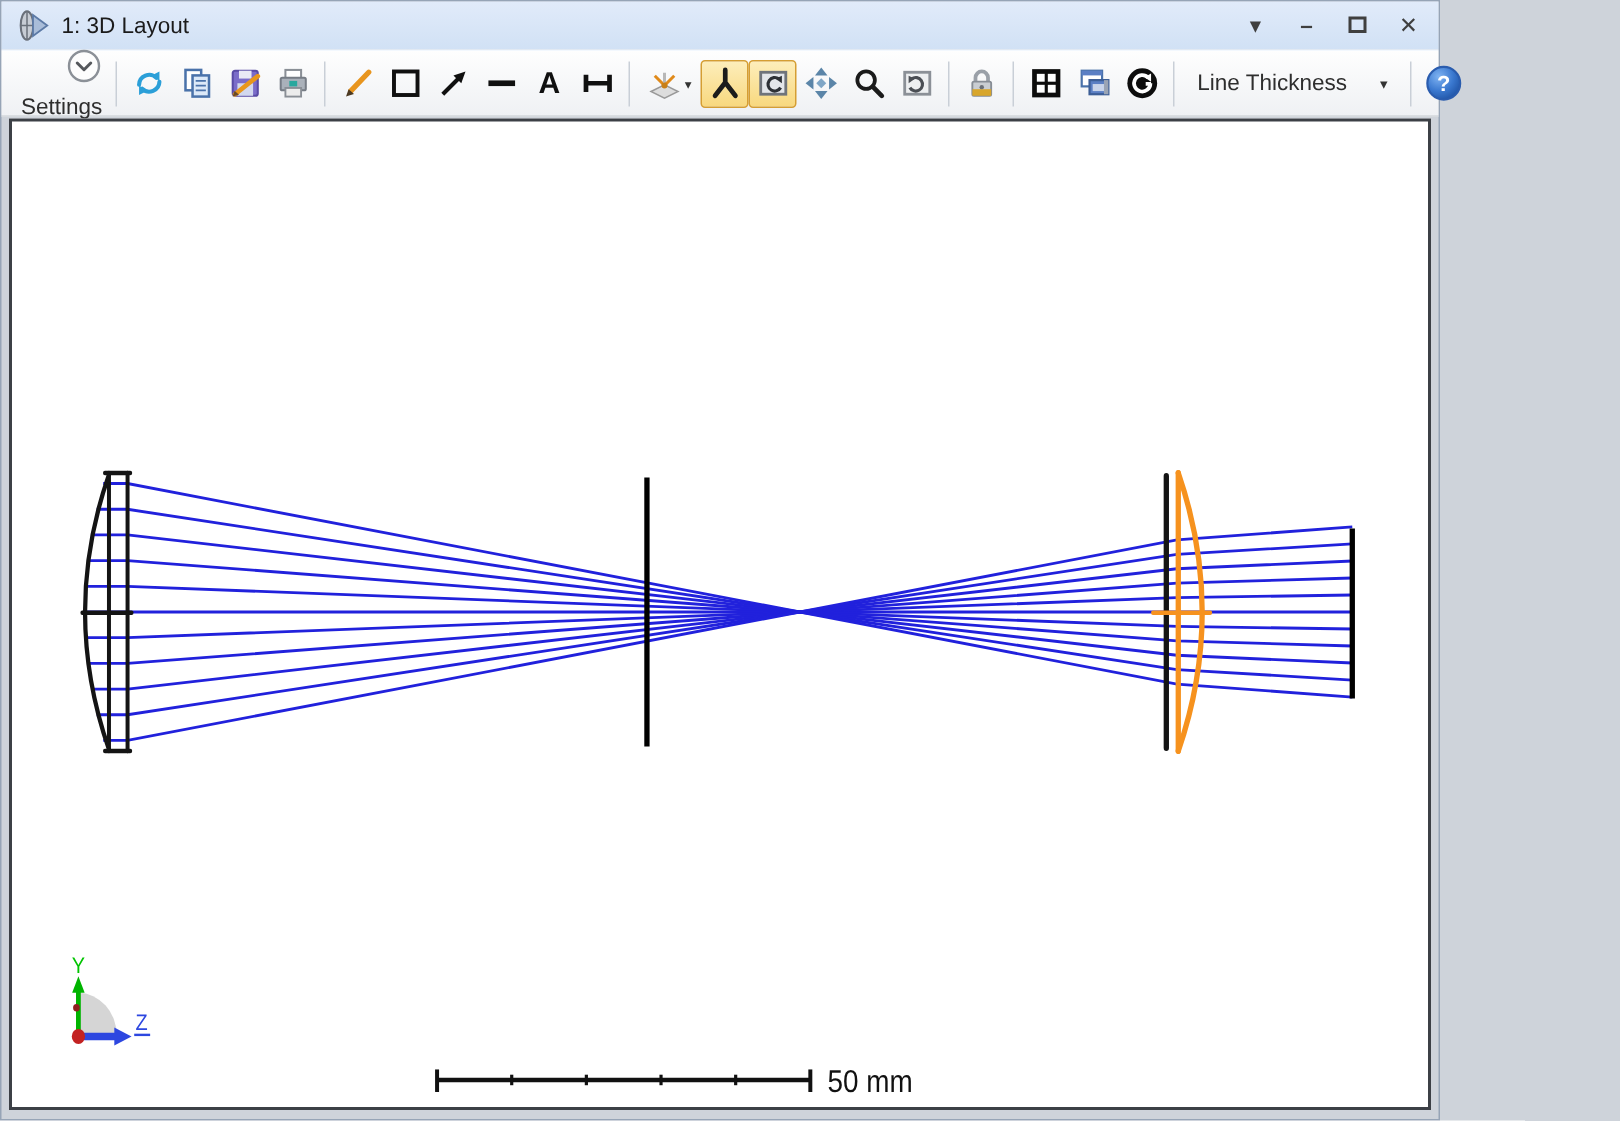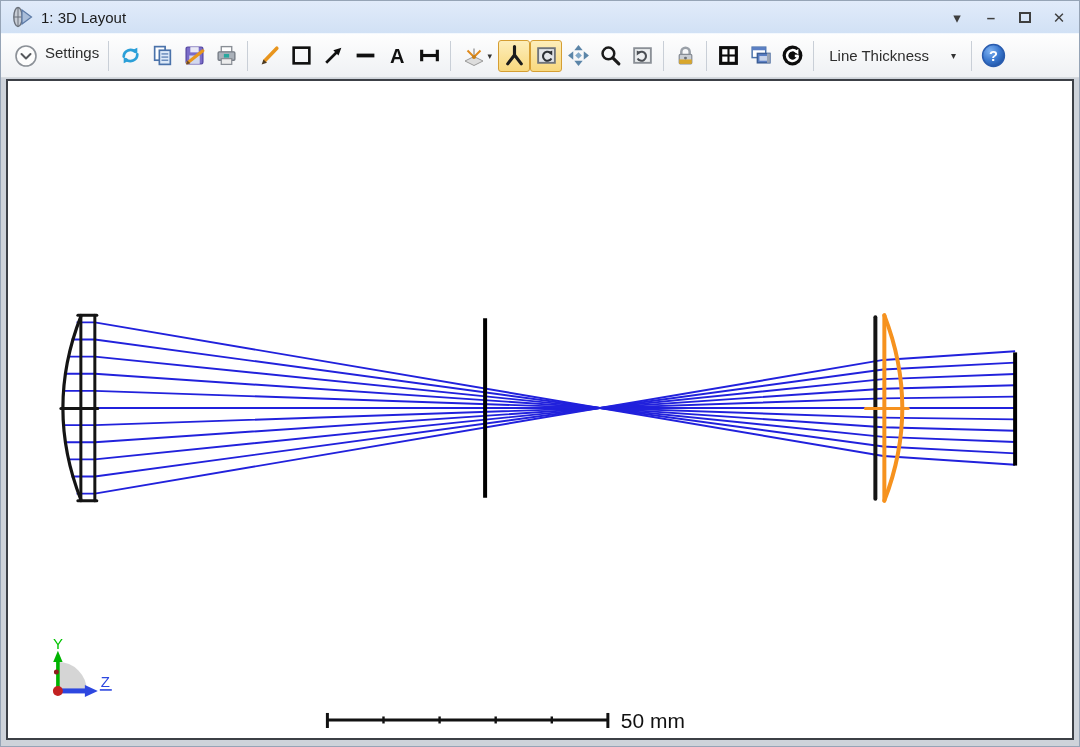--- a/index.html
+++ b/index.html
@@ -4,21 +4,21 @@
 <style>
   * { box-sizing: border-box; }
   html,body { margin:0; padding:0; }
   body {
     width:1080px; height:747px;
     background:#ced3da;
     font-family:"Liberation Sans", sans-serif;
     overflow:hidden;
   }
   .window {
-    width:1080px; height:747px;
+    width:960px; height:747px;
     border:1px solid #96a4b6;
     background:#ced3da;
     display:flex; flex-direction:column;
   }
   
   .titlebar {
     height:33px; flex:0 0 33px;
     background:linear-gradient(#e1ebfa,#d1e1f5);
     border-bottom:1px solid #f3f8fe;
     display:flex; align-items:center;
@@ -44,21 +44,21 @@
     width:32px; height:32px; flex:0 0 auto;
     display:flex; align-items:center; justify-content:center;
     border-radius:3px; border:1px solid transparent;
   }
   .tb-btn.active {
     background:linear-gradient(#fdeebb,#f8d87e);
     border:1px solid #d59e33;
   }
   .tb-sep { width:1px; height:30px; background:#c9cfd7; margin:0 5px; flex:0 0 1px; }
   .tb-label { font-size:15px; color:#2e2e2e; white-space:nowrap; }
-  .settings-group { display:flex; align-items:flex-start; gap:7px; padding:0 4px; }
+  .settings-group { display:flex; align-items:flex-end; gap:7px; padding:0 4px;flex-direction:column; }
   .lt-group { display:flex; align-items:center; gap:22px; padding:0 10px; }
   .lt-caret { font-size:10px; color:#333; }
   .t3d-caret { font-size:9px; color:#333; margin-left:1px; }
   .text-tool { font-weight:800; font-size:20px; color:#101010; line-height:1; }
   
   .canvas-wrap {
     flex:1 1 auto;
     margin:1px 5px 6px 5px;
     border:2px solid #3c4046;
     background:#ffffff;

